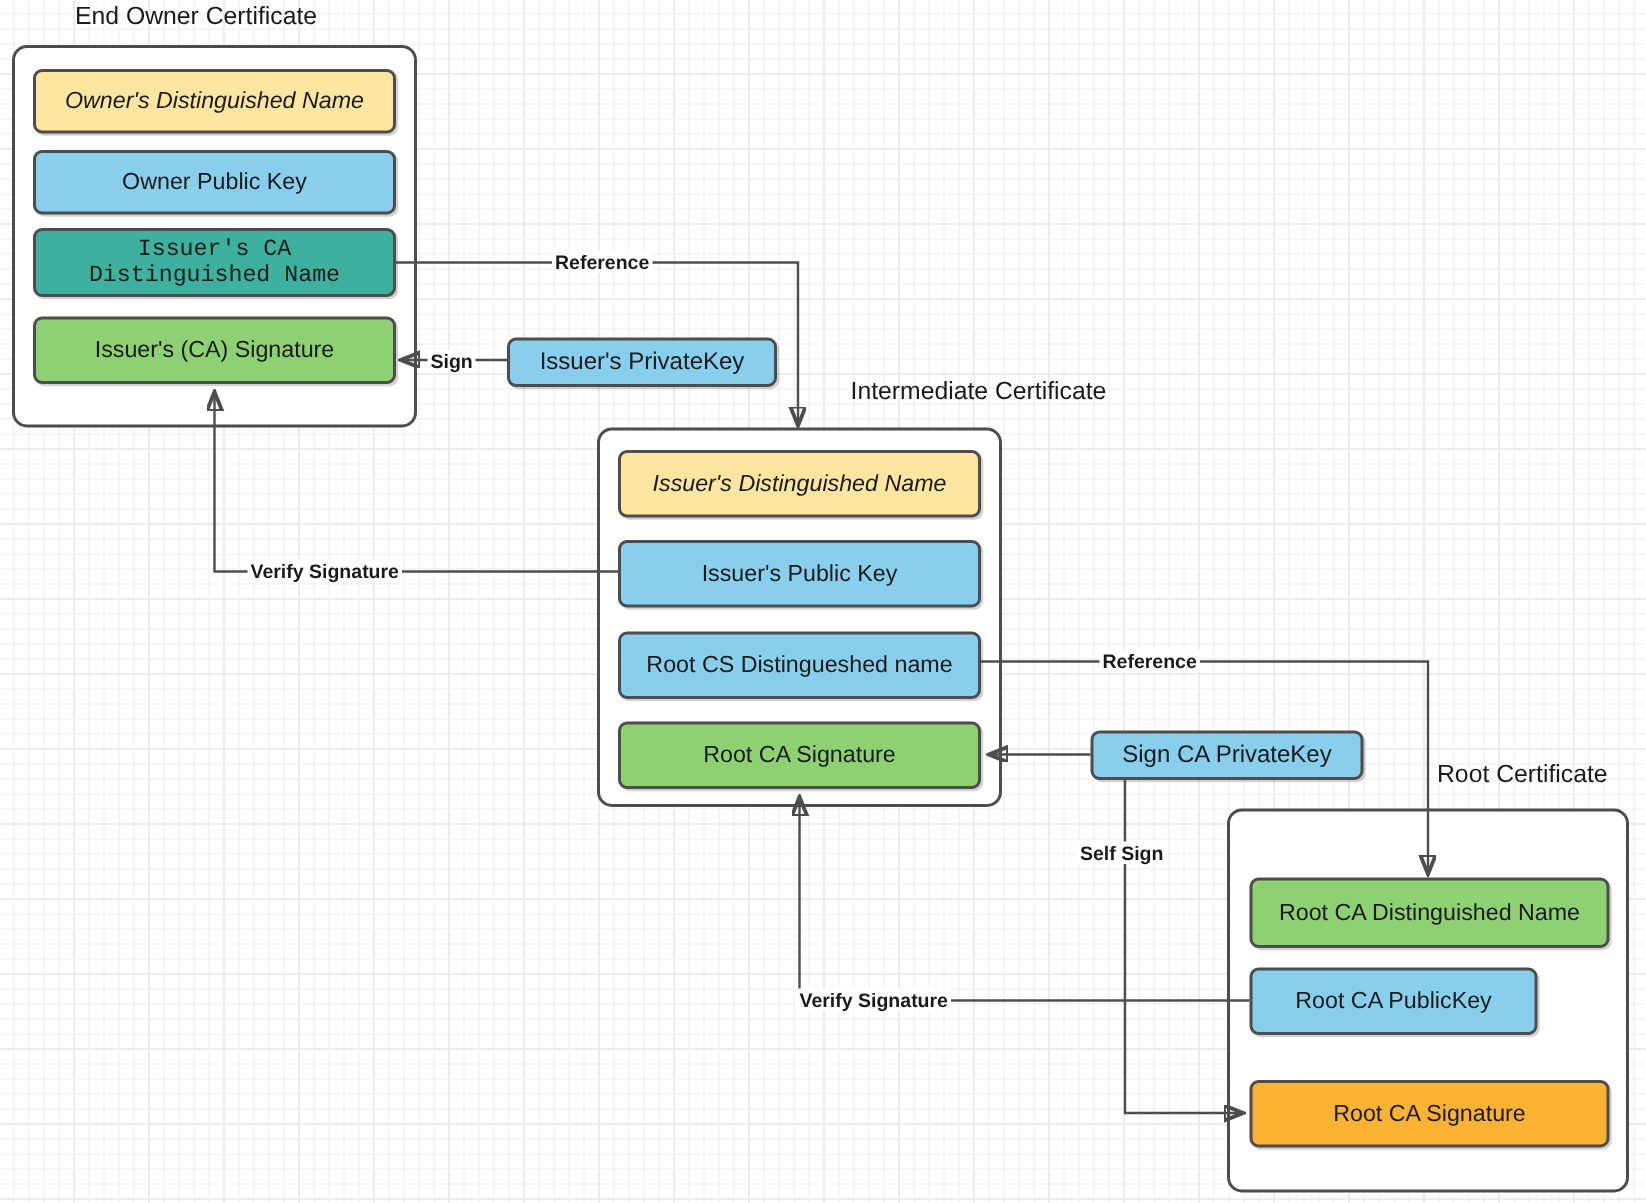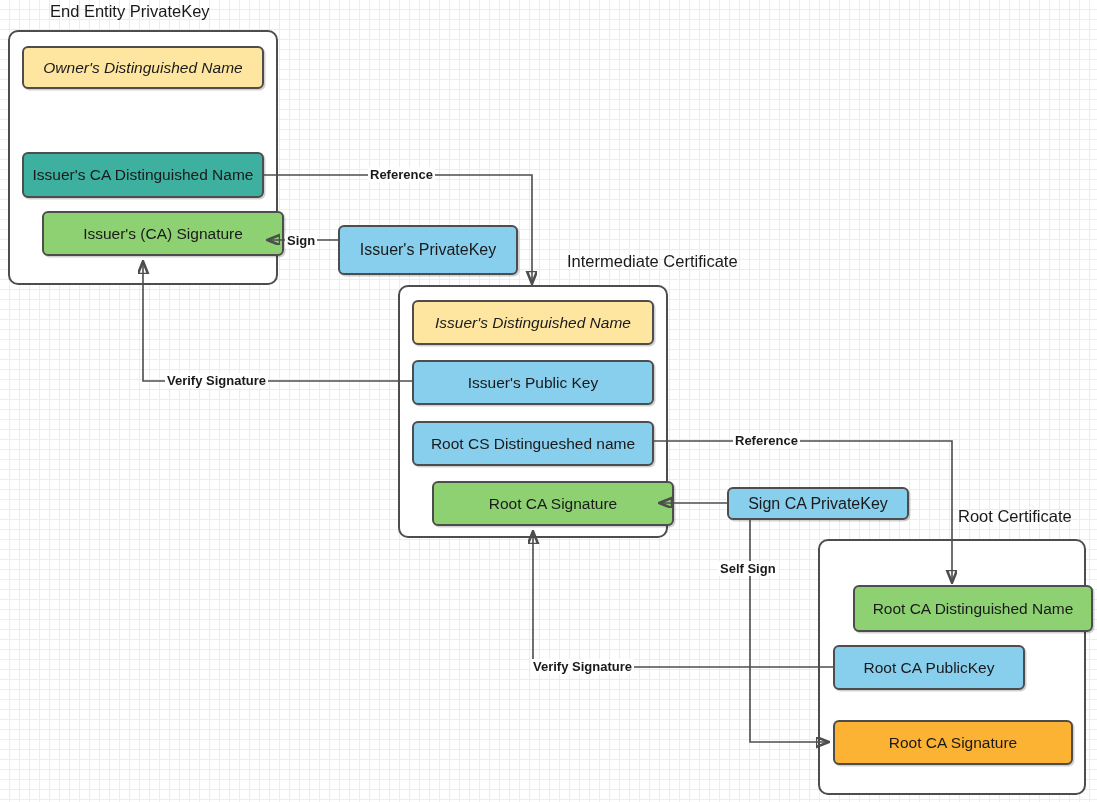--- a/index.html
+++ b/index.html
@@ -43,22 +43,22 @@
     text-align: center;
     color: #1a1a1a;
     font-size: 15.5px;
     line-height: 1.12;
     padding: 0 6px;
     z-index: 4;
     box-shadow: 1.5px 1.5px 0 rgba(0,0,0,0.18);
   }
   .f-yellow { background: #ffe6a0; font-style: italic; }
   .f-blue   { background: #88cfee; }
-  .f-teal   { background: #3eb0a0; }
-  .f-green  { background: #8ed173; margin-left: 20px; }
+  .f-teal   { background: #3eb0a0; font-family: Liberation Mono, monospace; }
+  .f-green  { background: #8ed173; }
   .f-orange { background: #fcb233; }
 
   
   .keybox {
     position: absolute;
     border: 2px solid #4d4d4d;
     border-radius: 6px;
     background: #88cfee;
     display: flex;
     align-items: center;
@@ -97,36 +97,37 @@
     z-index: 6;
     pointer-events: none;
   }
   svg.wires path, svg.wires line { fill: none; stroke: #4d4d4d; stroke-width: 1.6; }
 </style>
 </head>
 <body>
 
 <div id="canvas">
 
-  <div class="title-label" style="left:50px; top:2px;">End Entity PrivateKey</div>
+  <div class="title-label" style="left:50px; top:2px;">End Owner Certificate</div>
 
   <div class="title-label" style="left:567px; top:252px;">Intermediate Certificate</div>
 
   <div class="title-label" style="left:958px; top:507px;">Root Certificate</div>
 
   <div class="cert-box" style="left:8px; top:30px; width:270px; height:255px;"></div>
 
   <div class="field f-yellow" style="left:22px; top:46px; width:242px; height:43px;">Owner's Distinguished Name</div>
 
+  <div class="field f-blue" style="left:22px; top:100px; width:242px; height:43px;">Owner Public  Key</div>
 
   <div class="field f-teal" style="left:22px; top:152px; width:242px; height:46px;">Issuer's CA Distinguished Name</div>
 
   <div class="field f-green" style="left:22px; top:211px; width:242px; height:45px;">Issuer's (CA) Signature</div>
 
-  <div class="keybox" style="left:338px; top:225px; width:180px; height:50px;">Issuer's PrivateKey</div>
+  <div class="keybox" style="left:338px; top:225px; width:180px; height:33px;">Issuer's PrivateKey</div>
 
   <div class="cert-box" style="left:398px; top:285px; width:270px; height:253px;"></div>
 
   <div class="field f-yellow" style="left:412px; top:300px; width:242px; height:45px;">Issuer's Distinguished Name</div>
 
   <div class="field f-blue" style="left:412px; top:360px; width:242px; height:45px;">Issuer's Public  Key</div>
 
   <div class="field f-blue" style="left:412px; top:421px; width:242px; height:45px;">Root CS Distingueshed name</div>
 
   <div class="field f-green" style="left:412px; top:481px; width:242px; height:45px;">Root CA Signature</div>

